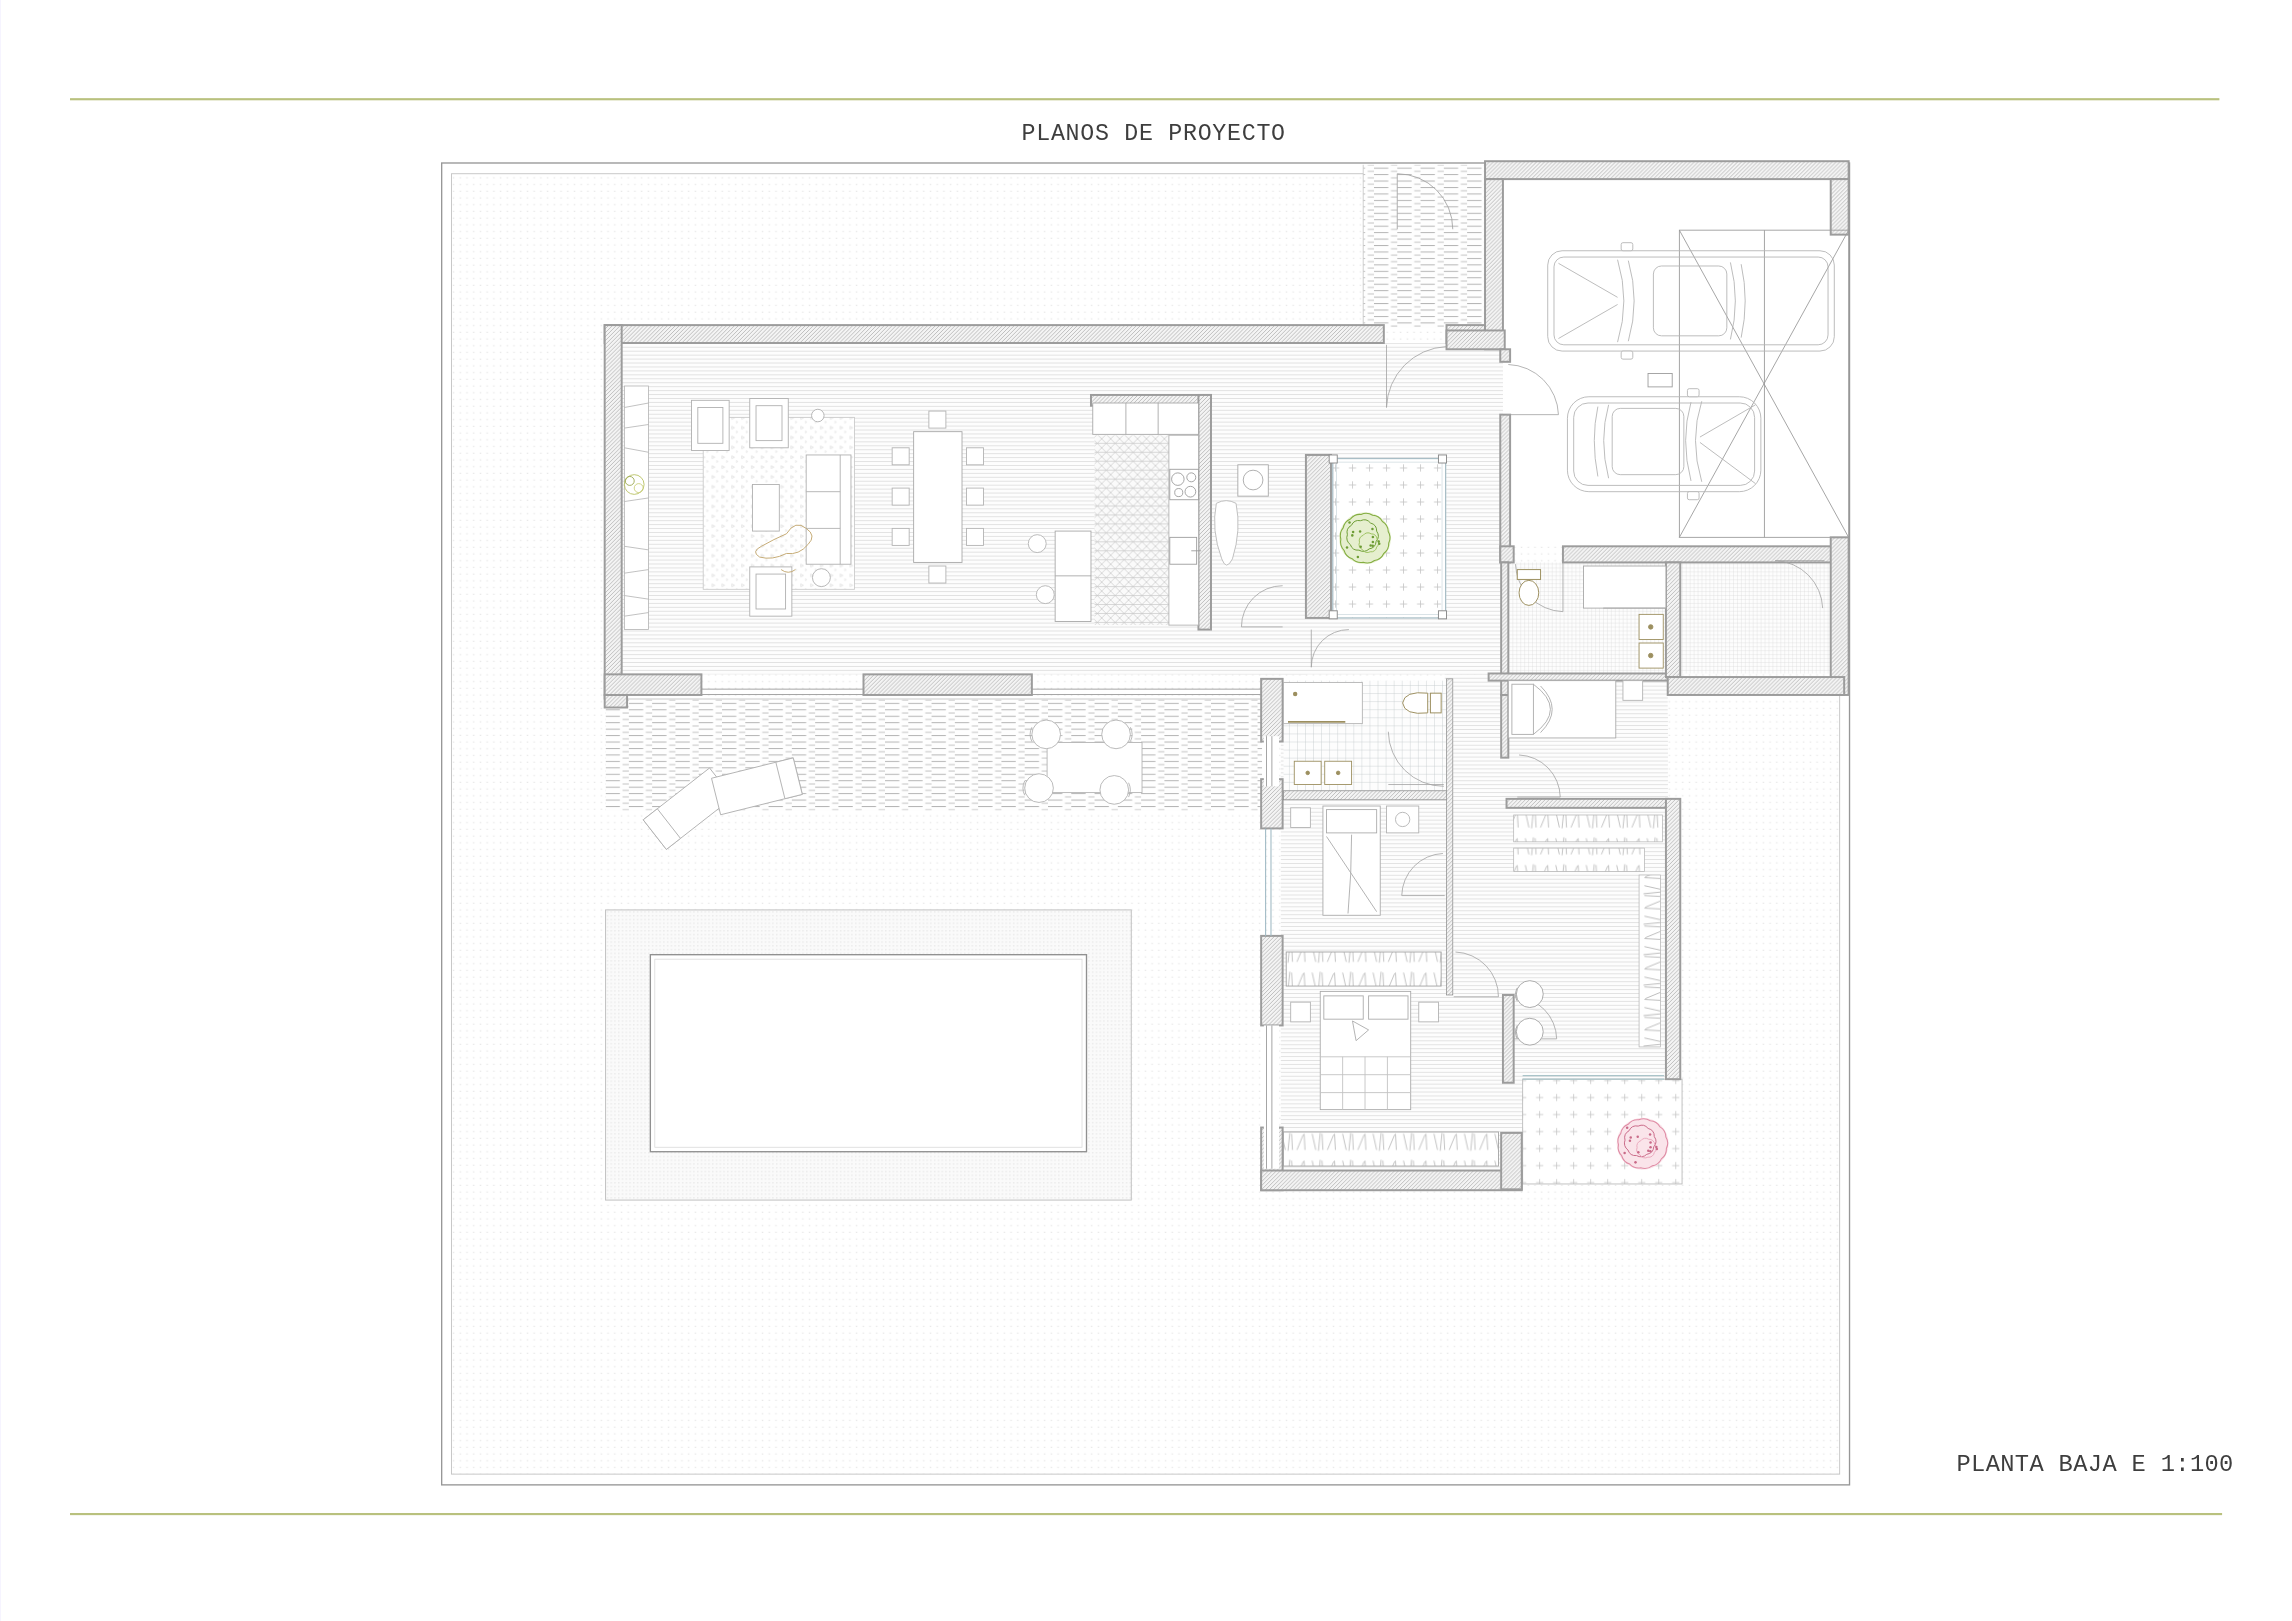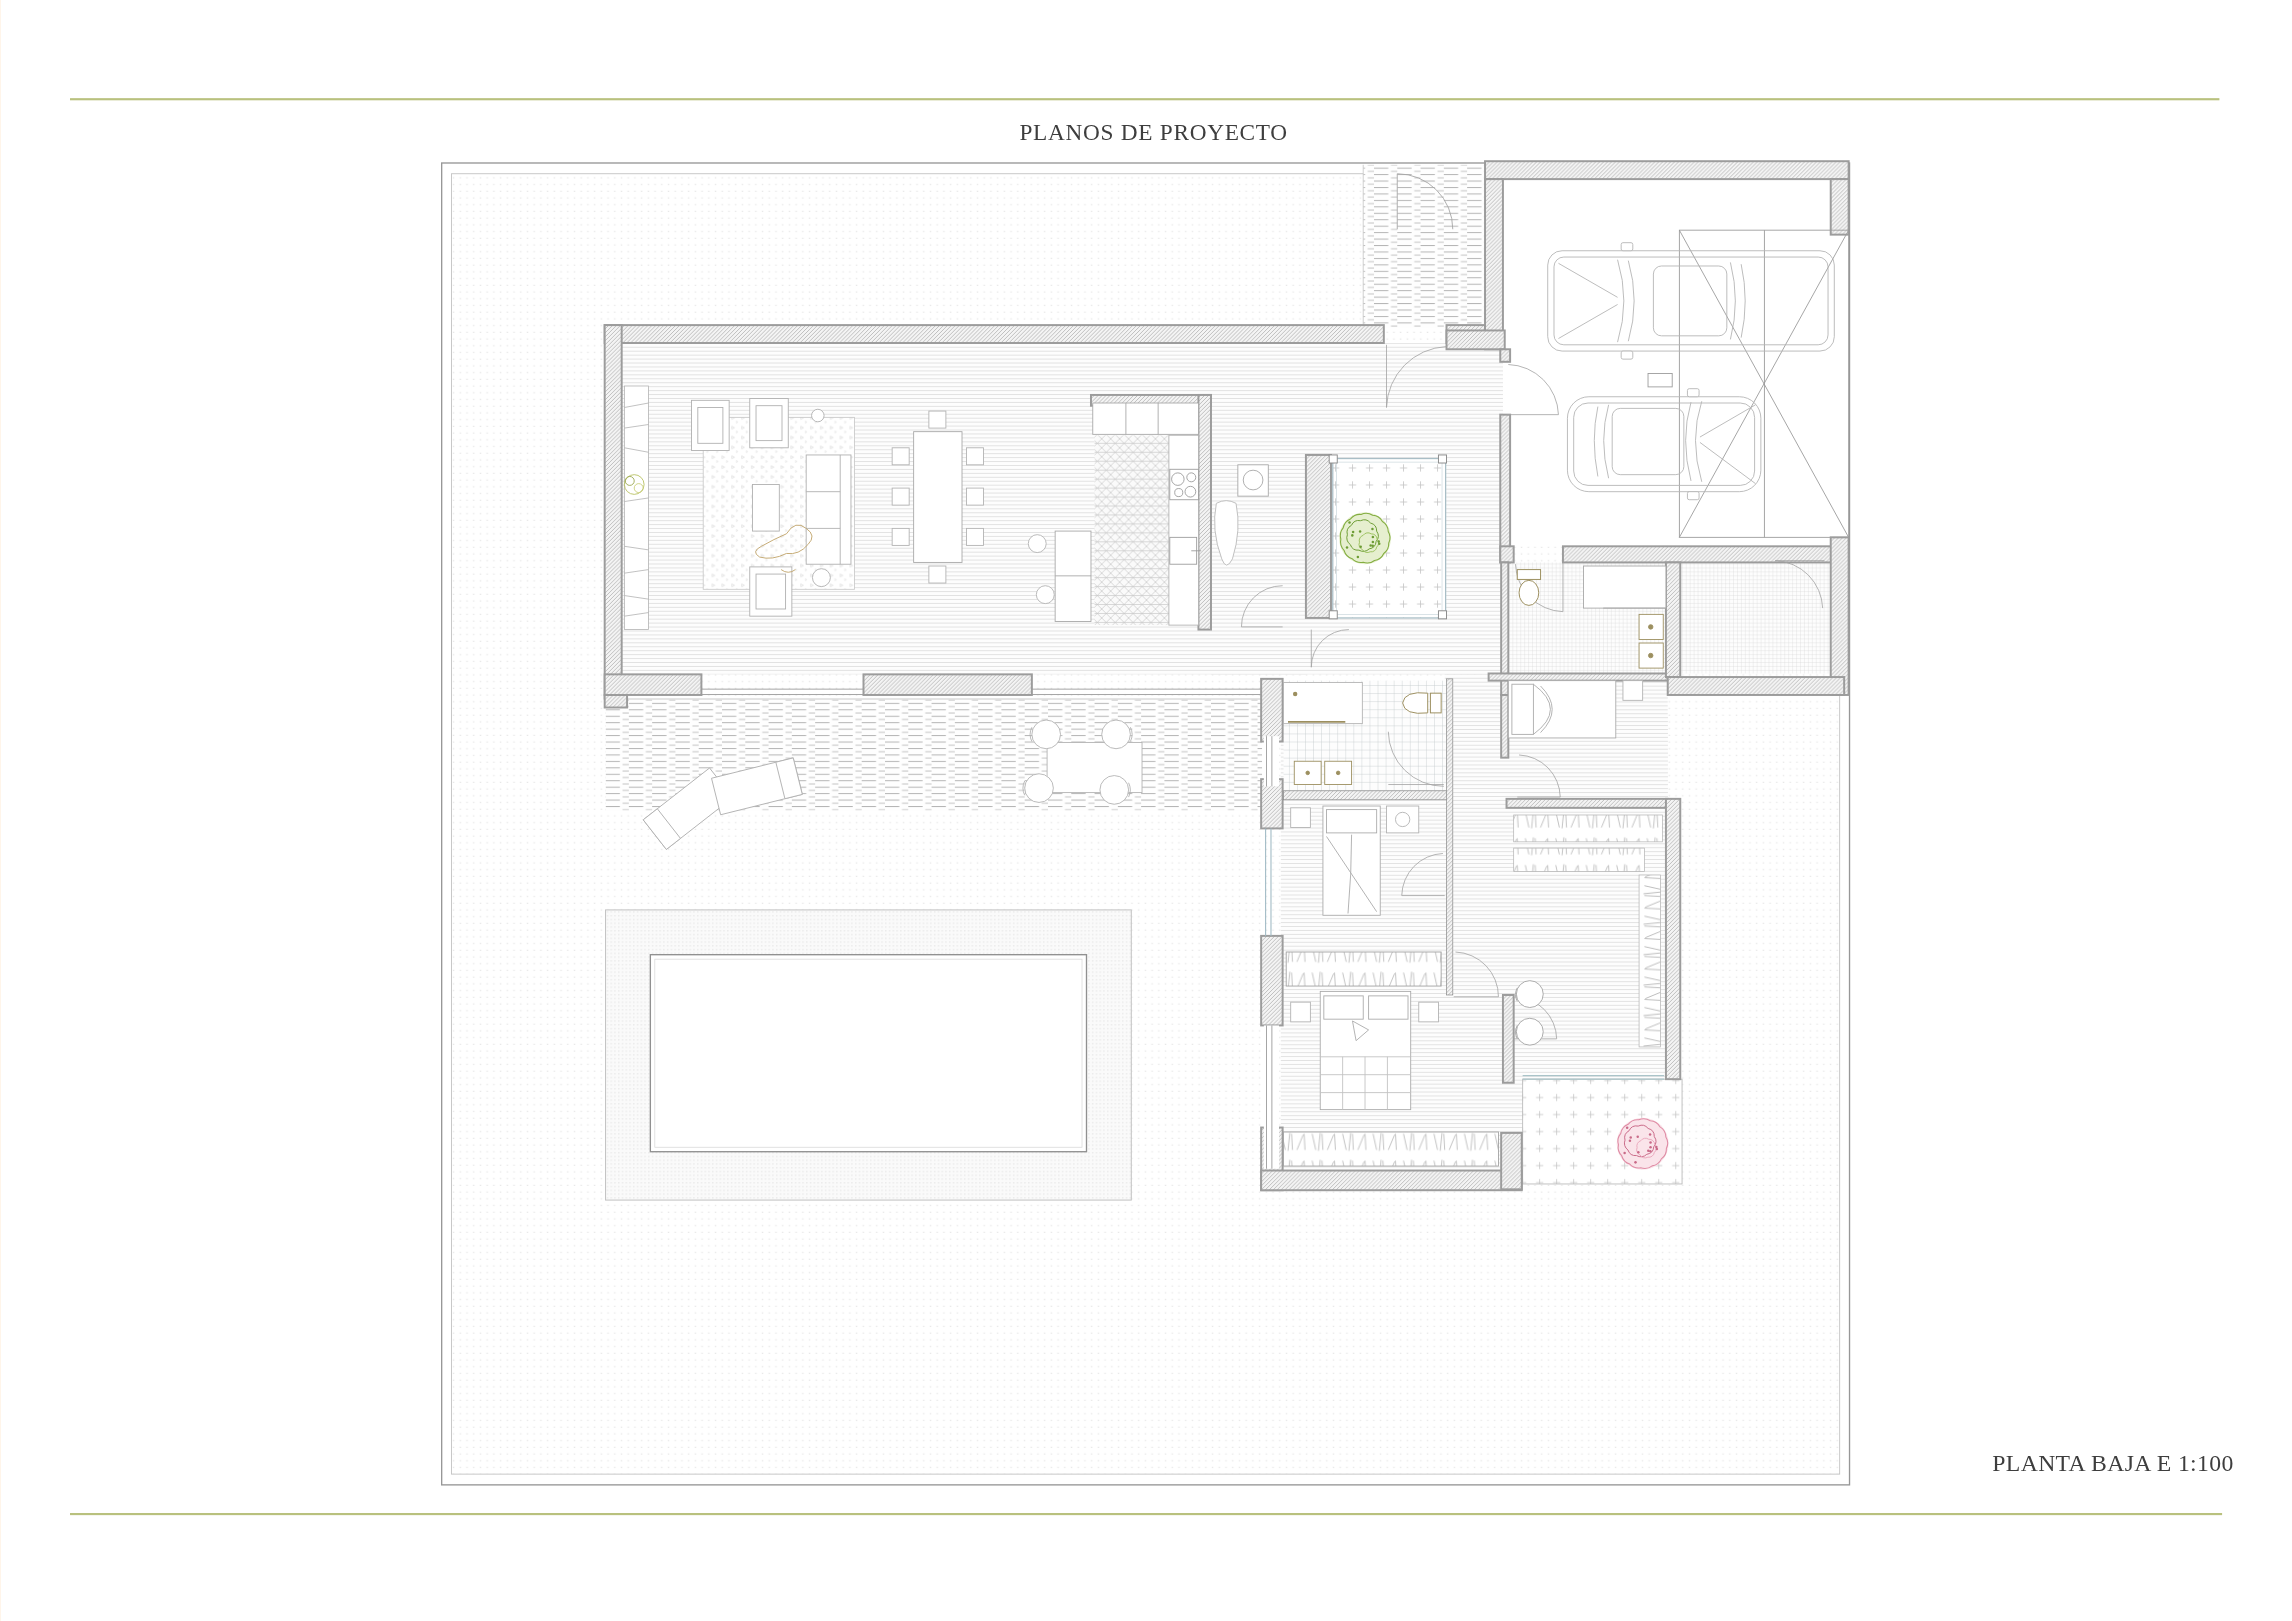--- a/index.html
+++ b/index.html
@@ -1,17 +1,17 @@
 <!DOCTYPE html>
 <html style="font-size:14.3px"><head>
 <meta charset="utf-8">
 <style>
 html,body{margin:0;padding:0;background:#ffffff;}
-#page{position:relative;width:2293px;height:1621px;background:#fdba74;overflow:hidden;
-  font-family:Liberation Serif, serif;text-align:right;}
+#page{position:relative;width:2293px;height:1621px;background:#c4b5fd;overflow:hidden;
+  font-family:Liberation Mono, monospace;text-align:right;}
 svg{position:absolute;top:0;left:0;}
 </style>
 </head>
 <body>
 <div id="page">
 <svg width="2293" height="1621" viewBox="0 0 2560 1810" xmlns="http://www.w3.org/2000/svg">
 <defs>
 <pattern id="lawn" width="7.5" height="7.5" patternUnits="userSpaceOnUse">
   <rect width="7.5" height="7.5" fill="#ffffff"></rect>
   <rect x="3" y="3" width="1.6" height="1.1" fill="#e3e3e3"></rect>

